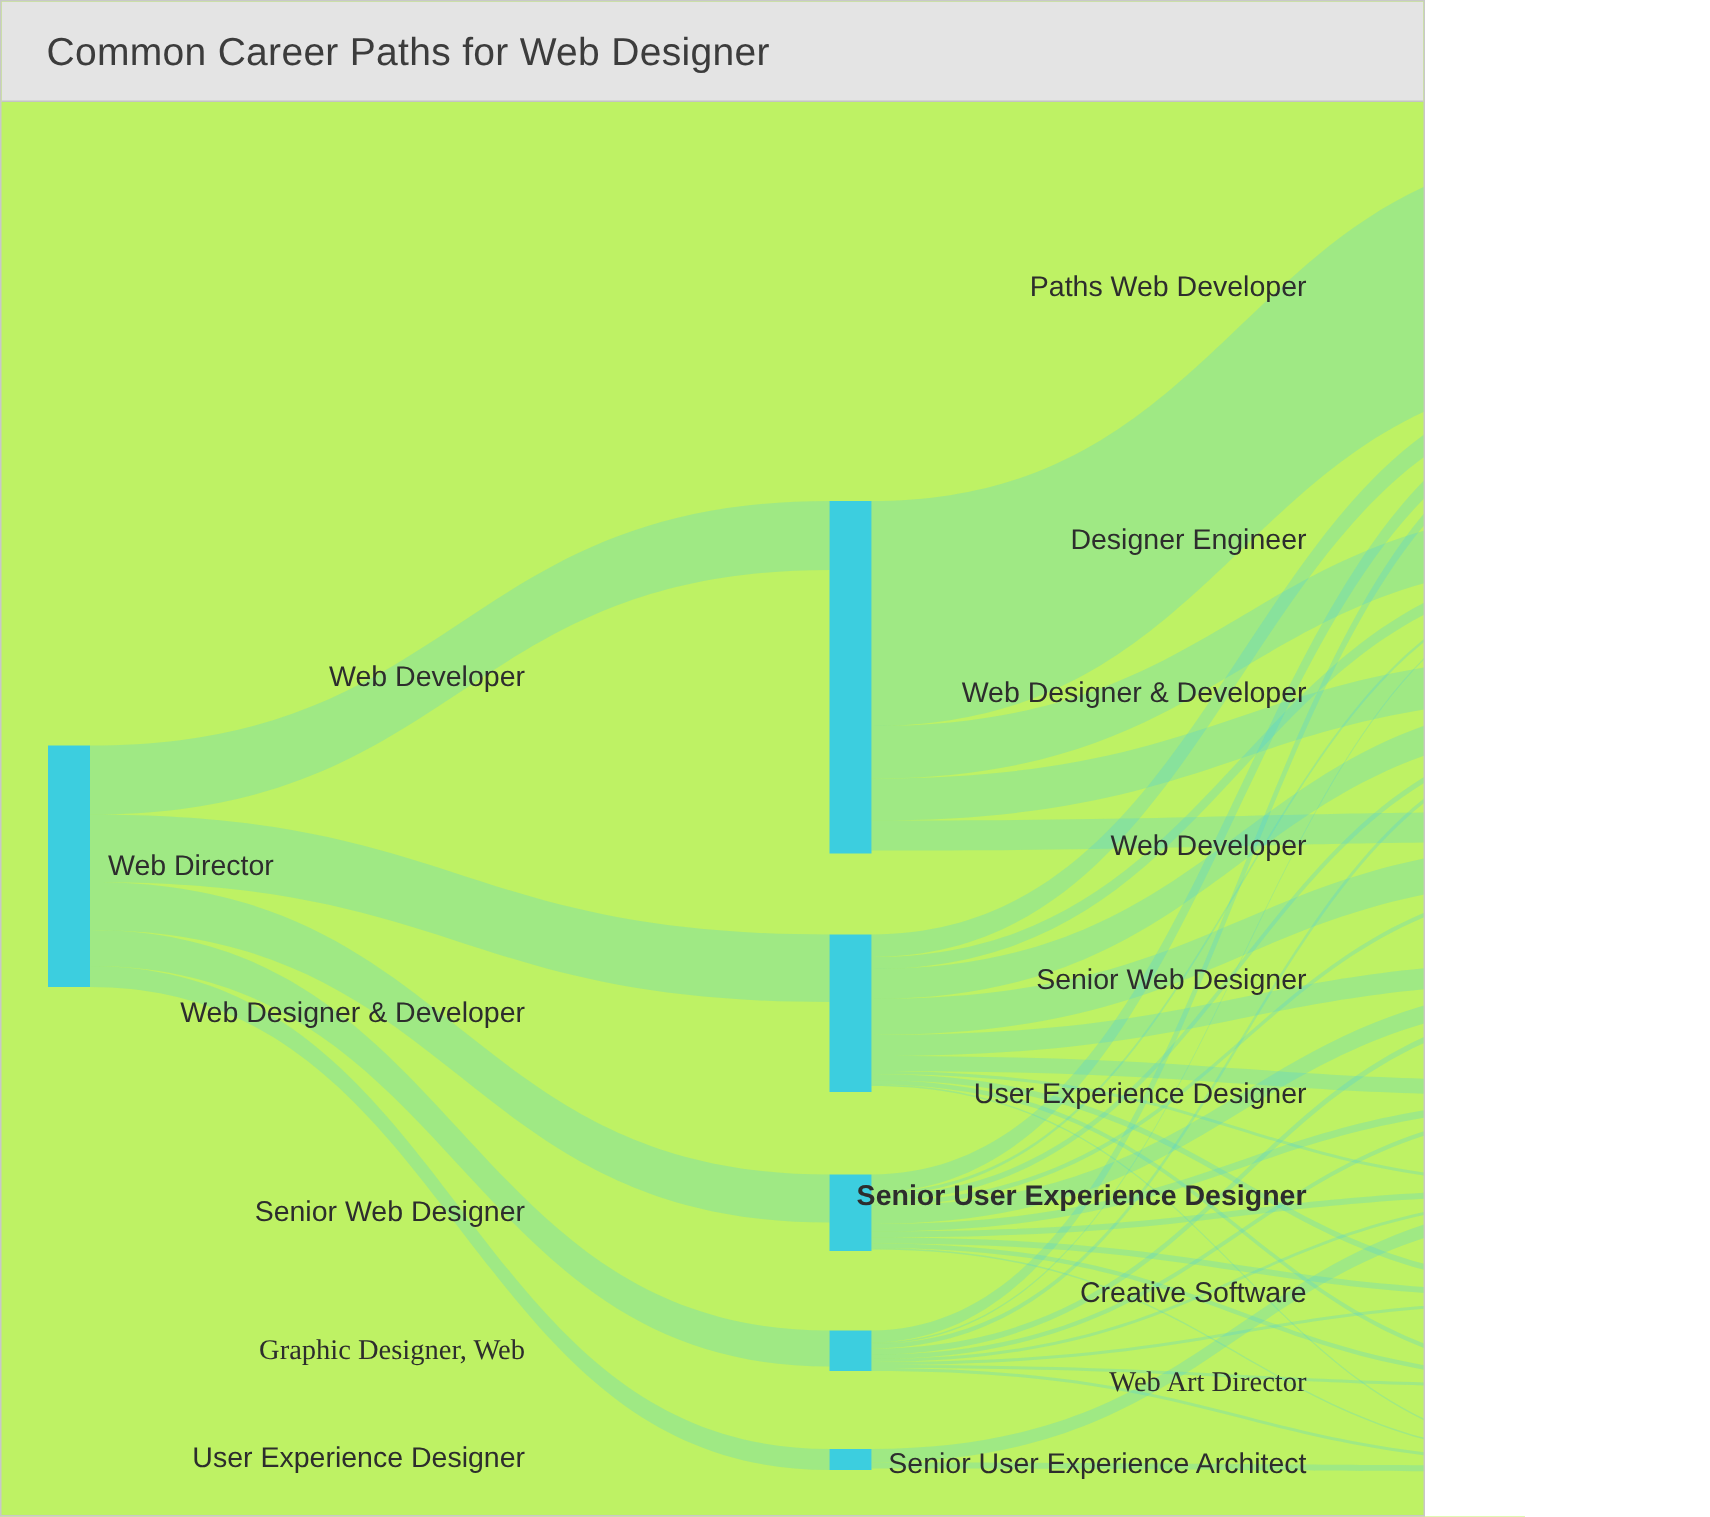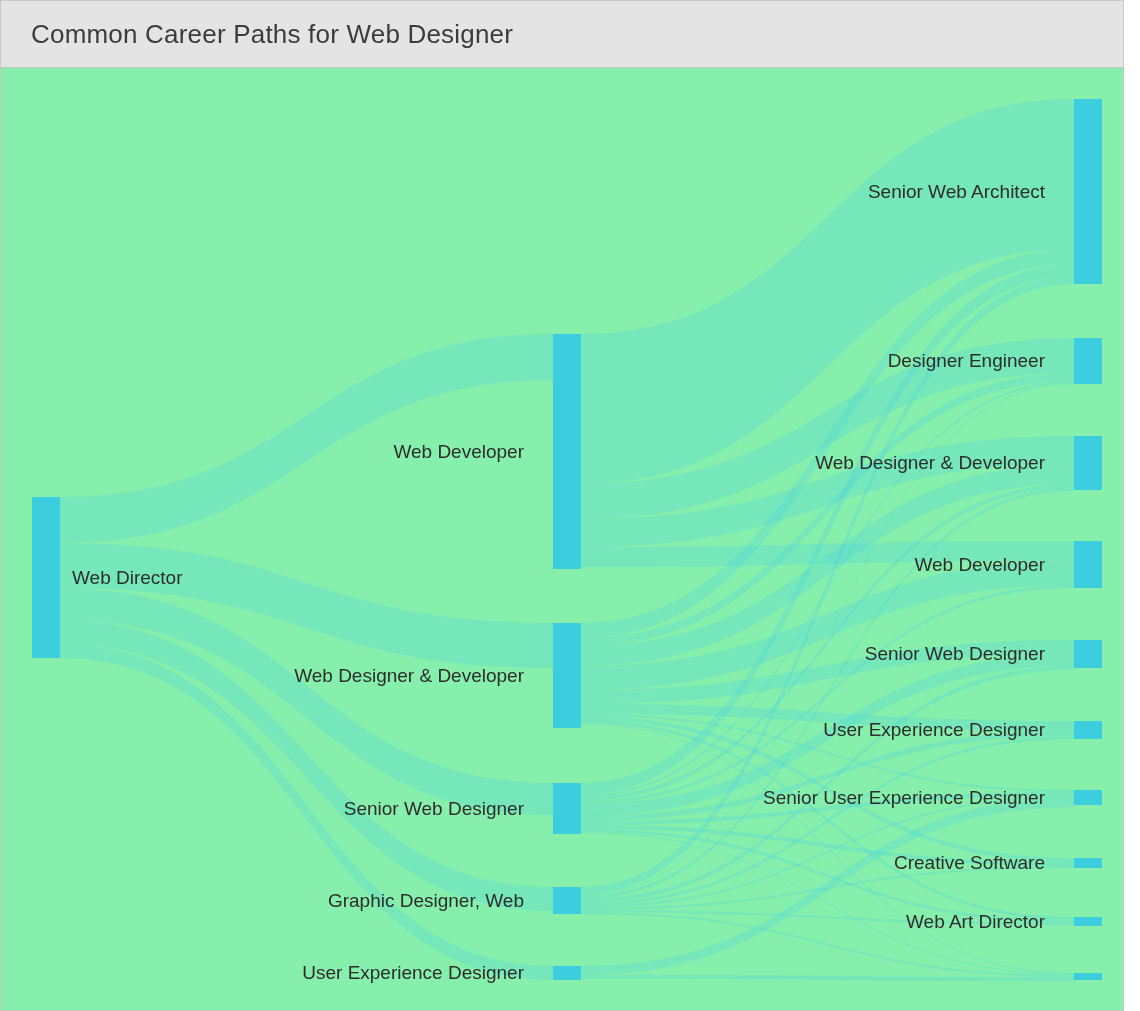--- a/index.html
+++ b/index.html
@@ -1,21 +1,21 @@
 <!DOCTYPE html>
 <html><head>
 <meta charset="utf-8">
 <style>
   * { margin: 0; padding: 0; box-sizing: border-box; }
   body { background: #ffffff; font-family: "Liberation Sans", sans-serif; }
   .panel {
     position: relative;
-    width: 1124px;
+    width: 950px;
     height: 1011px;
-    background: #86efac;
+    background: #bef264;
     border: 1px solid #c8c8c8;
     overflow: hidden;
   }
   .panel-header {
     position: absolute;
     top: 0; left: 0; right: 0;
     height: 67px;
     background: #e4e4e4;
     border-bottom: 1px solid #c4c4c4;
     display: flex;
@@ -114,25 +114,26 @@
         <rect x="1073" y="789" width="28" height="15" fill="#3ccedf"></rect>
         <rect x="1073" y="857" width="28" height="10" fill="#3ccedf"></rect>
         <rect x="1073" y="916" width="28" height="9" fill="#3ccedf"></rect>
         <rect x="1073" y="972" width="28" height="7" fill="#3ccedf"></rect>
       </svg>
 
     <div class="nlabel" style="top: 576.5px; left: 71px;">Web Director</div>
     <div class="nlabel" style="top: 450.5px; right: 599px;">Web Developer</div>
     <div class="nlabel" style="top: 674.5px; right: 599px;">Web Designer &amp; Developer</div>
     <div class="nlabel" style="top: 807.5px; right: 599px;">Senior Web Designer</div>
-    <div class="nlabel" style="top: 899.5px; right: 599px;">Graphic Designer, Web</div>
+    <div class="nlabel" style="top: 899.5px; right: 599px; font-family: Liberation Serif, serif;">Graphic Designer, Web</div>
     <div class="nlabel" style="top: 972px; right: 599px;">User Experience Designer</div>
-    <div class="nlabel" style="top: 190.5px; right: 78px;">Senior Web Architect</div>
+    <div class="nlabel" style="top: 190.5px; right: 78px;">Paths Web Developer</div>
     <div class="nlabel" style="top: 360px; right: 78px;">Designer Engineer</div>
     <div class="nlabel" style="top: 462px; right: 78px;">Web Designer &amp; Developer</div>
     <div class="nlabel" style="top: 563.5px; right: 78px;">Web Developer</div>
     <div class="nlabel" style="top: 653px; right: 78px;">Senior Web Designer</div>
     <div class="nlabel" style="top: 729px; right: 78px;">User Experience Designer</div>
-    <div class="nlabel" style="top: 796.5px; right: 78px;">Senior User Experience Designer</div>
+    <div class="nlabel" style="top: 796.5px; right: 78px; font-weight: bold;">Senior User Experience Designer</div>
     <div class="nlabel" style="top: 862px; right: 78px;">Creative Software</div>
-    <div class="nlabel" style="top: 920.5px; right: 78px;">Web Art Director</div>
+    <div class="nlabel" style="top: 920.5px; right: 78px; font-family: Liberation Serif, serif;">Web Art Director</div>
+    <div class="nlabel" style="top: 975.5px; right: 78px;">Senior User Experience Architect</div>
   </div>
 </div>
 
 </body></html>

